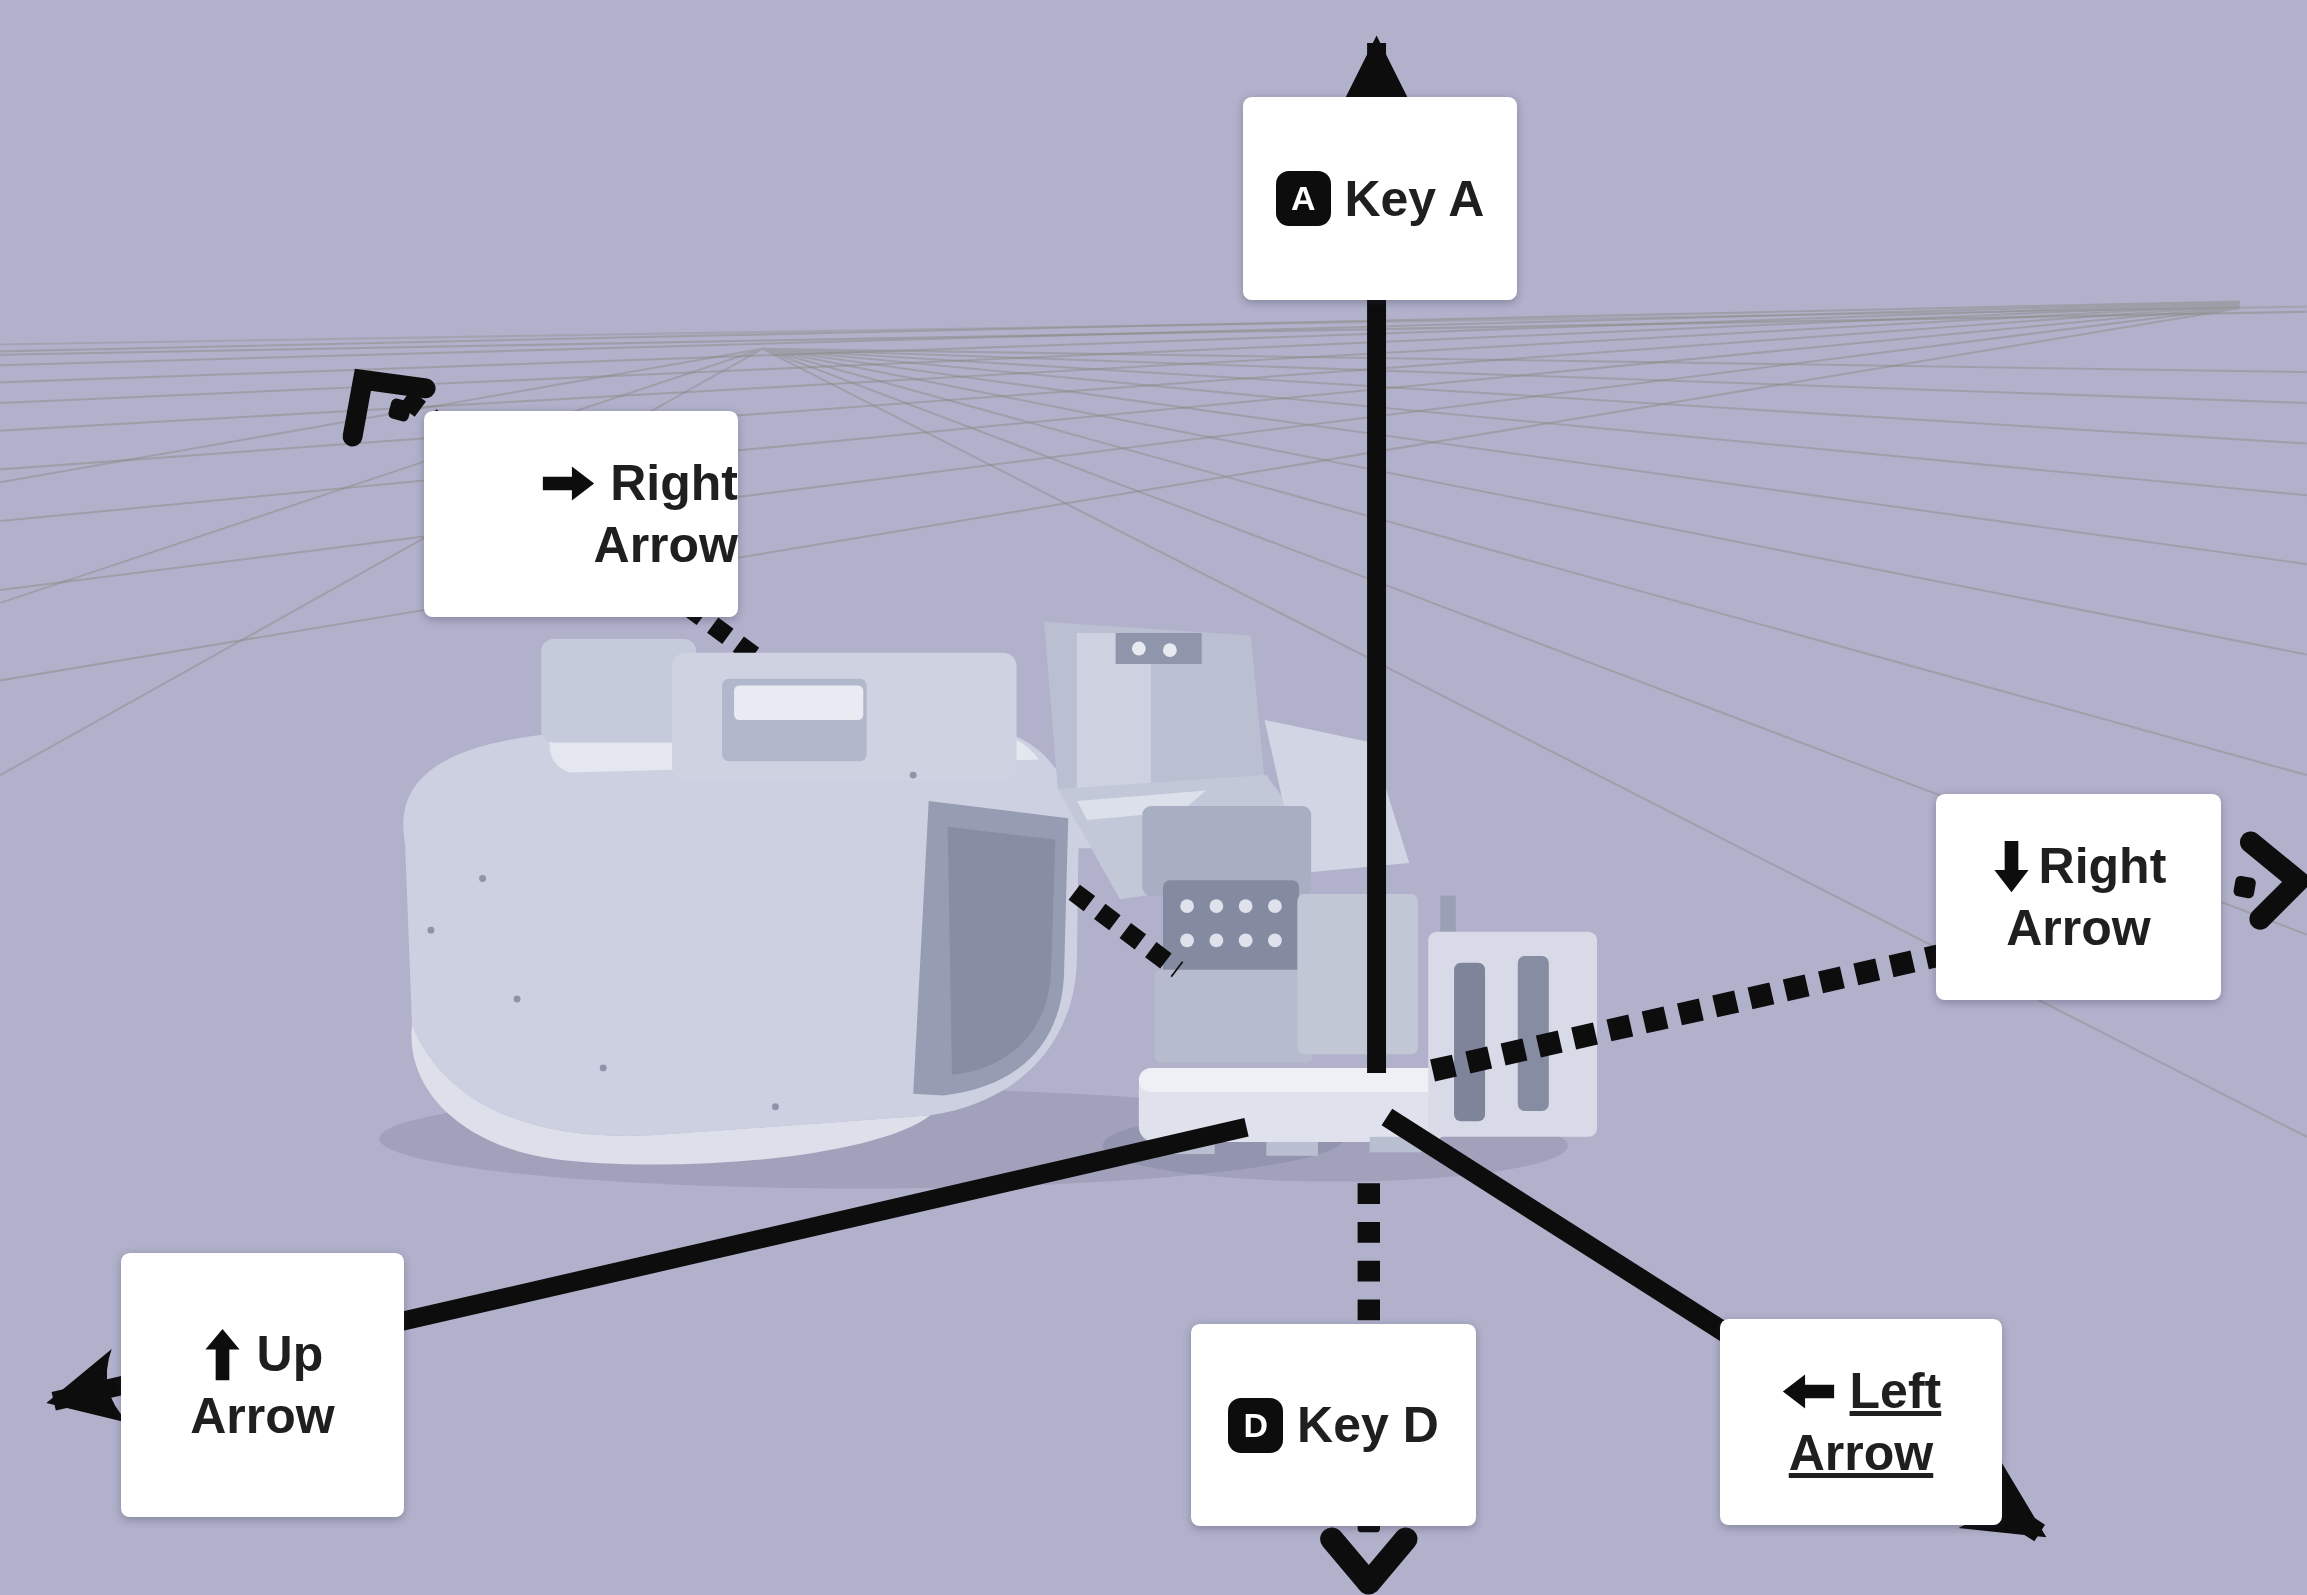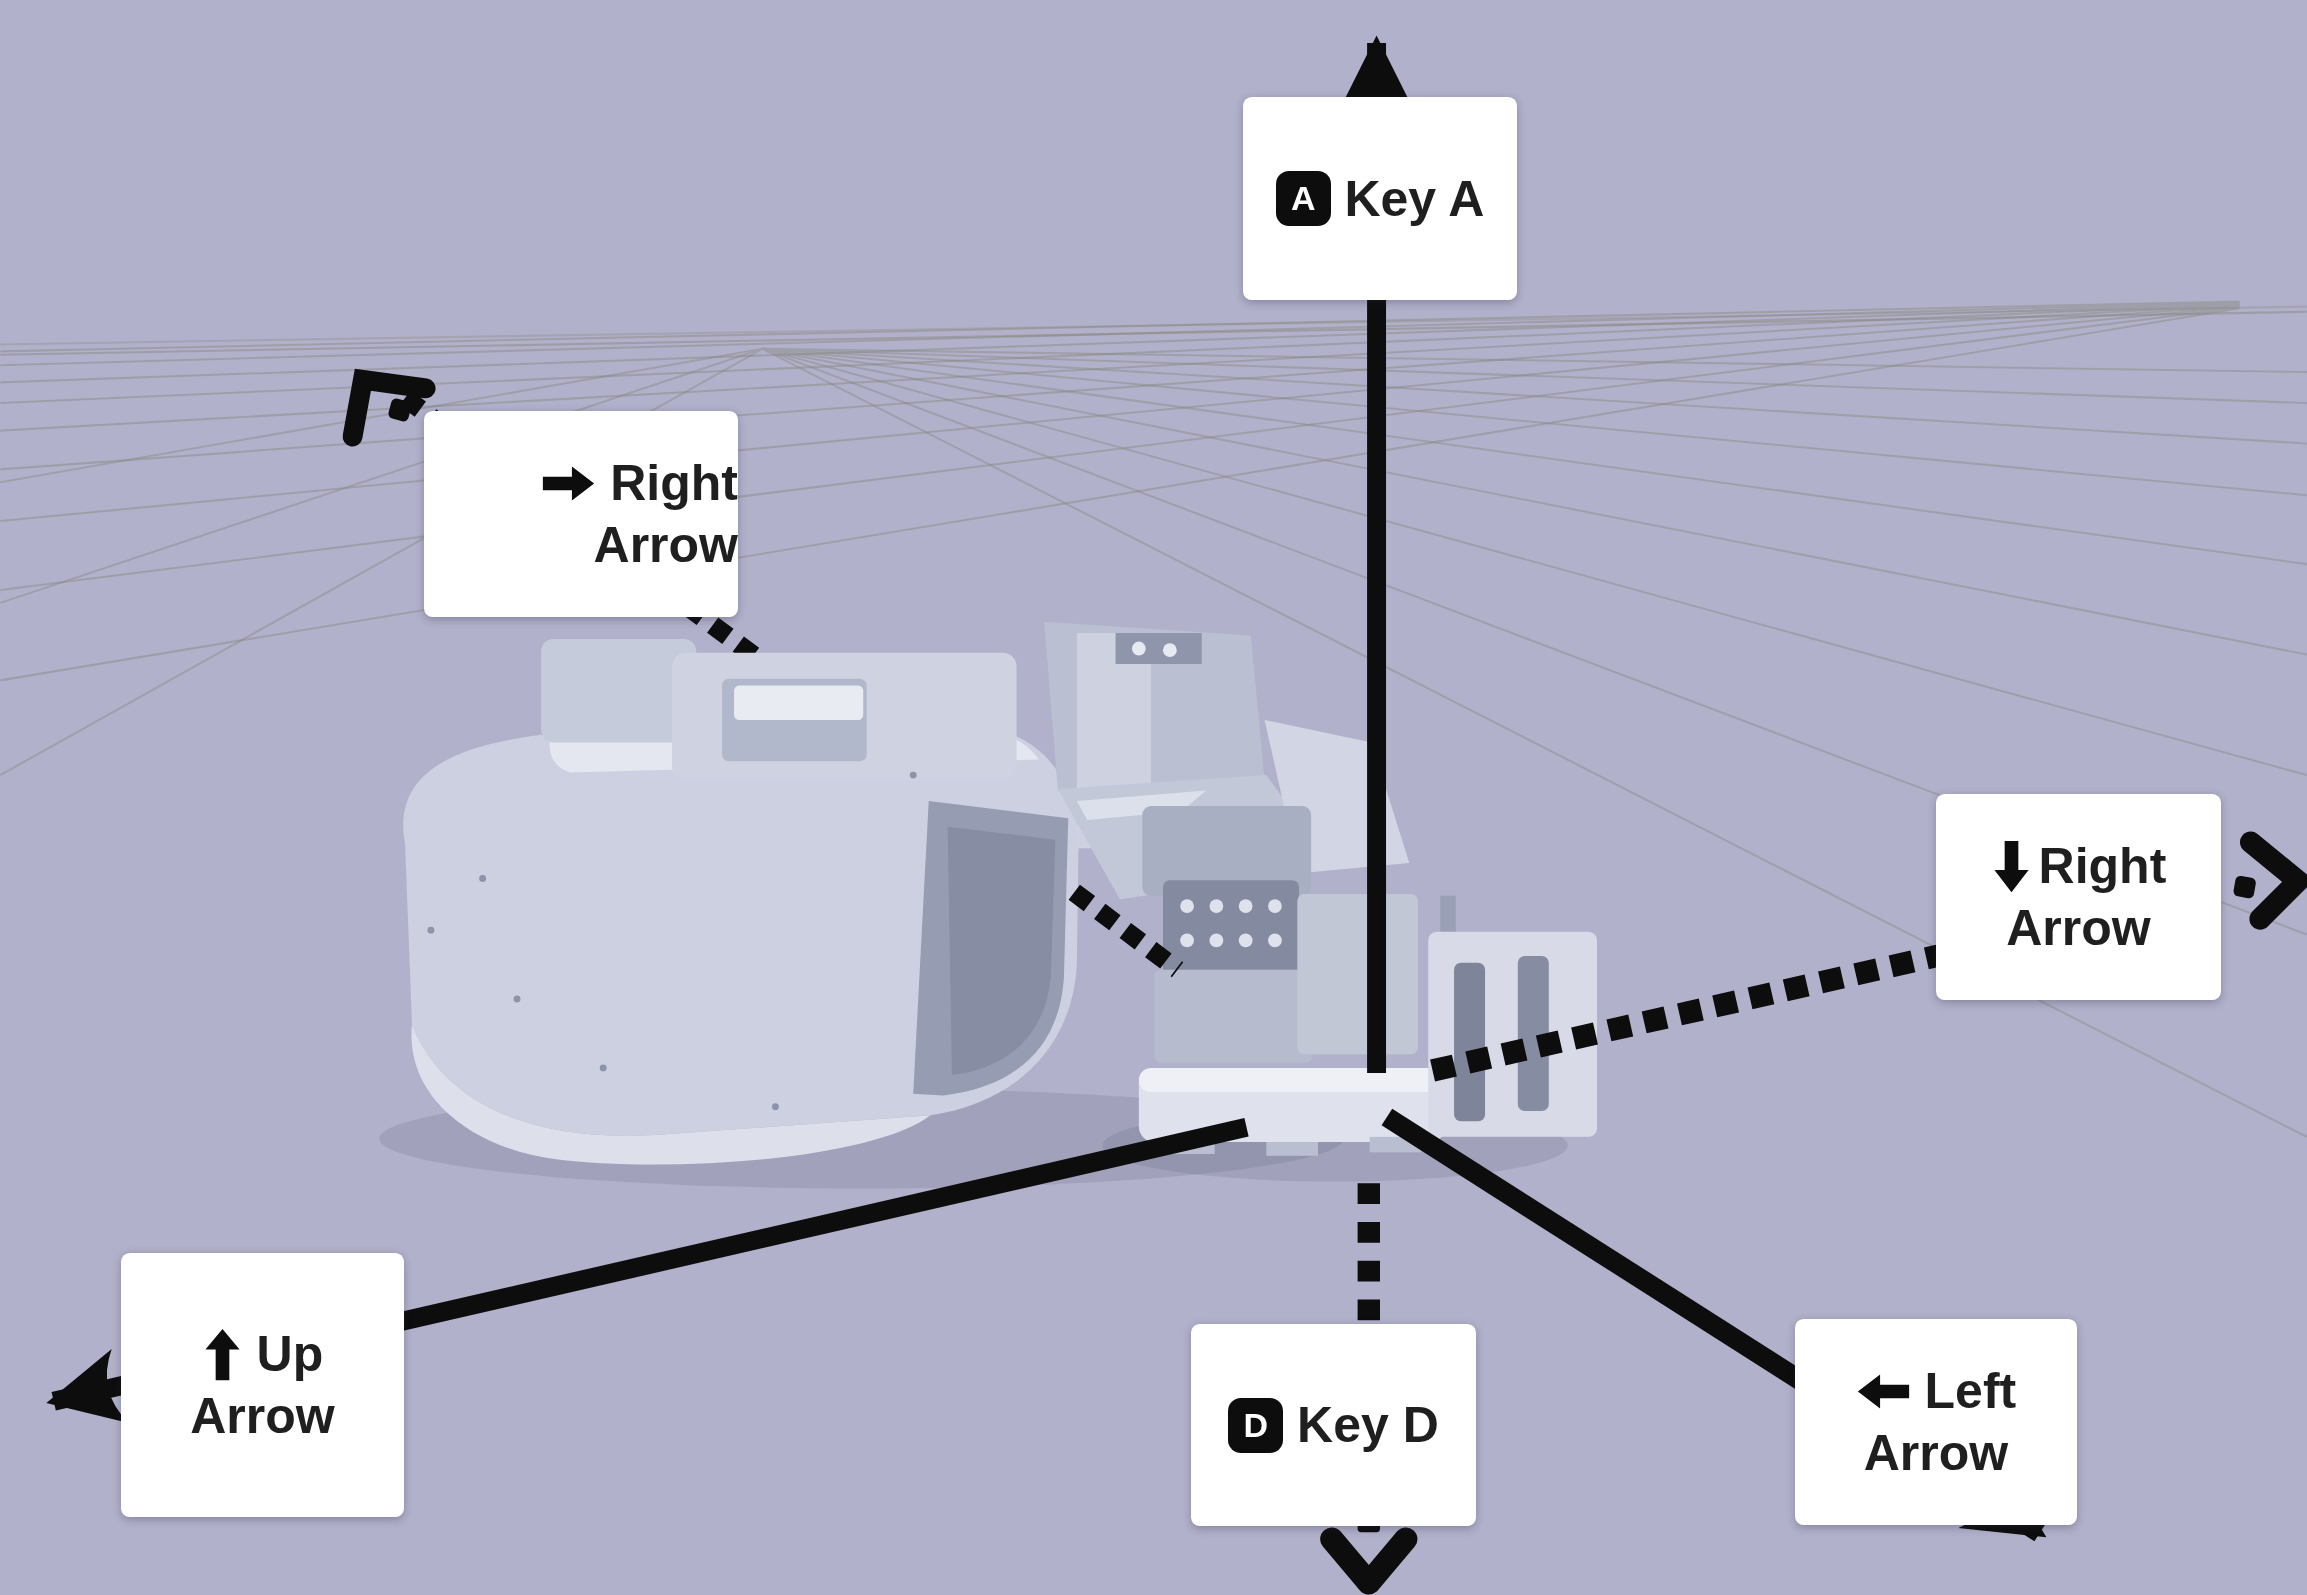--- a/index.html
+++ b/index.html
@@ -220,21 +220,21 @@
     </div>
   </div>
 
   <div class="card" style="left:1191px;top:1324px;width:285px;height:202px;">
     <div class="row">
       <span class="keycap">D</span>
       <span>Key D</span>
     </div>
   </div>
 
-  <div class="card" style="left:1795px;top:1319px;width:282px;height:206px;">
+  <div class="card" style="left:1720px;top:1319px;width:282px;height:206px;text-decoration:underline;">
     <div class="row">
       <svg class="ai" width="55" height="41" viewBox="0 0 64 48">
         <path d="M62,16 H28 V4 L2,24 28,44 V32 H62 Z"></path>
       </svg>
       <span>Left</span>
     </div>
     <div class="row">
       <span>Arrow</span>
     </div>
   </div>

